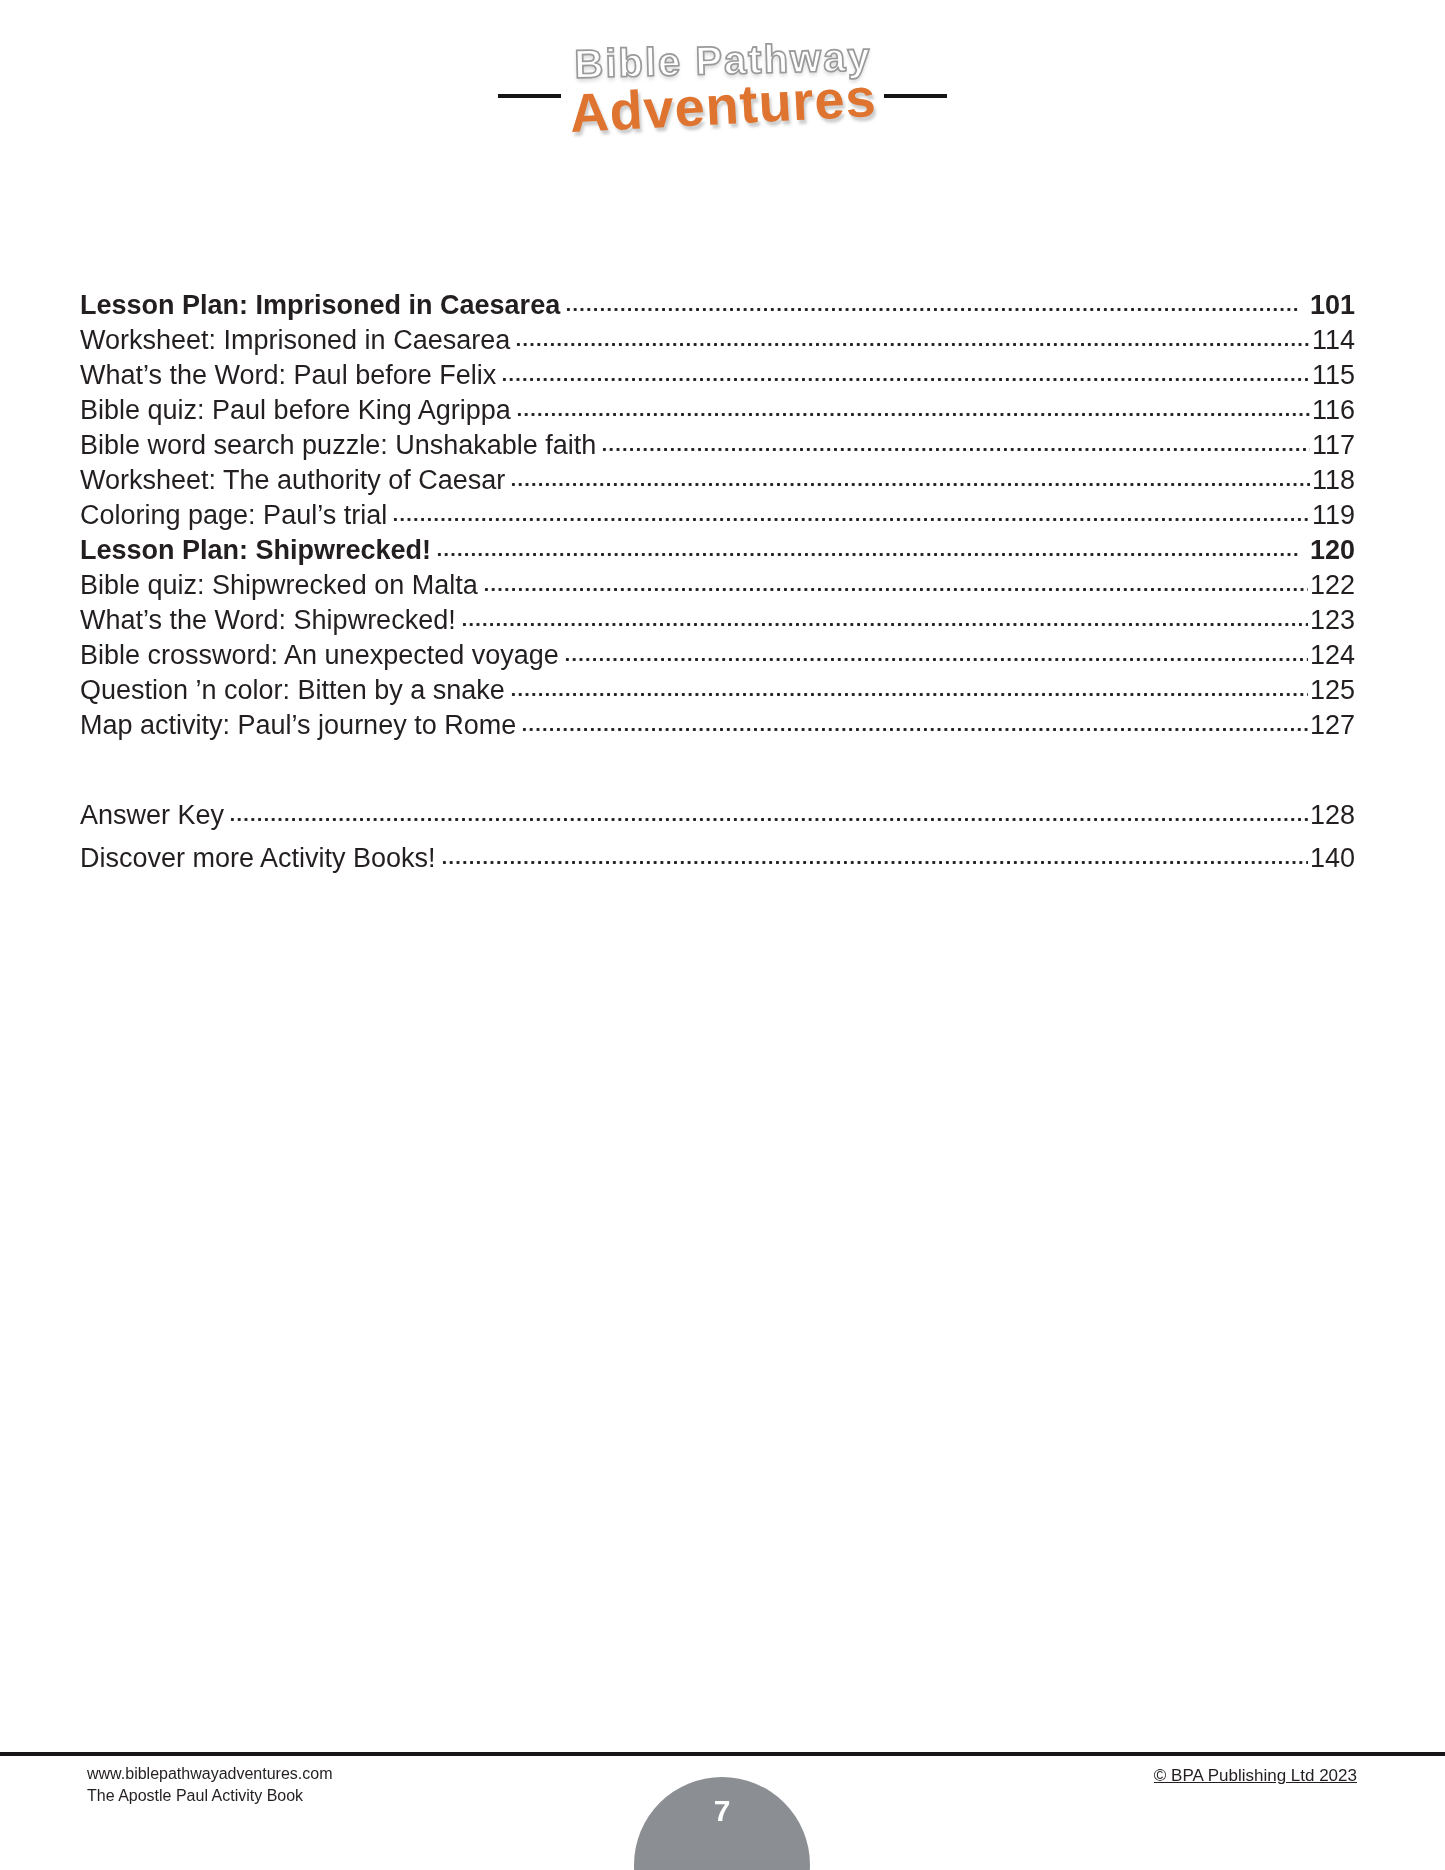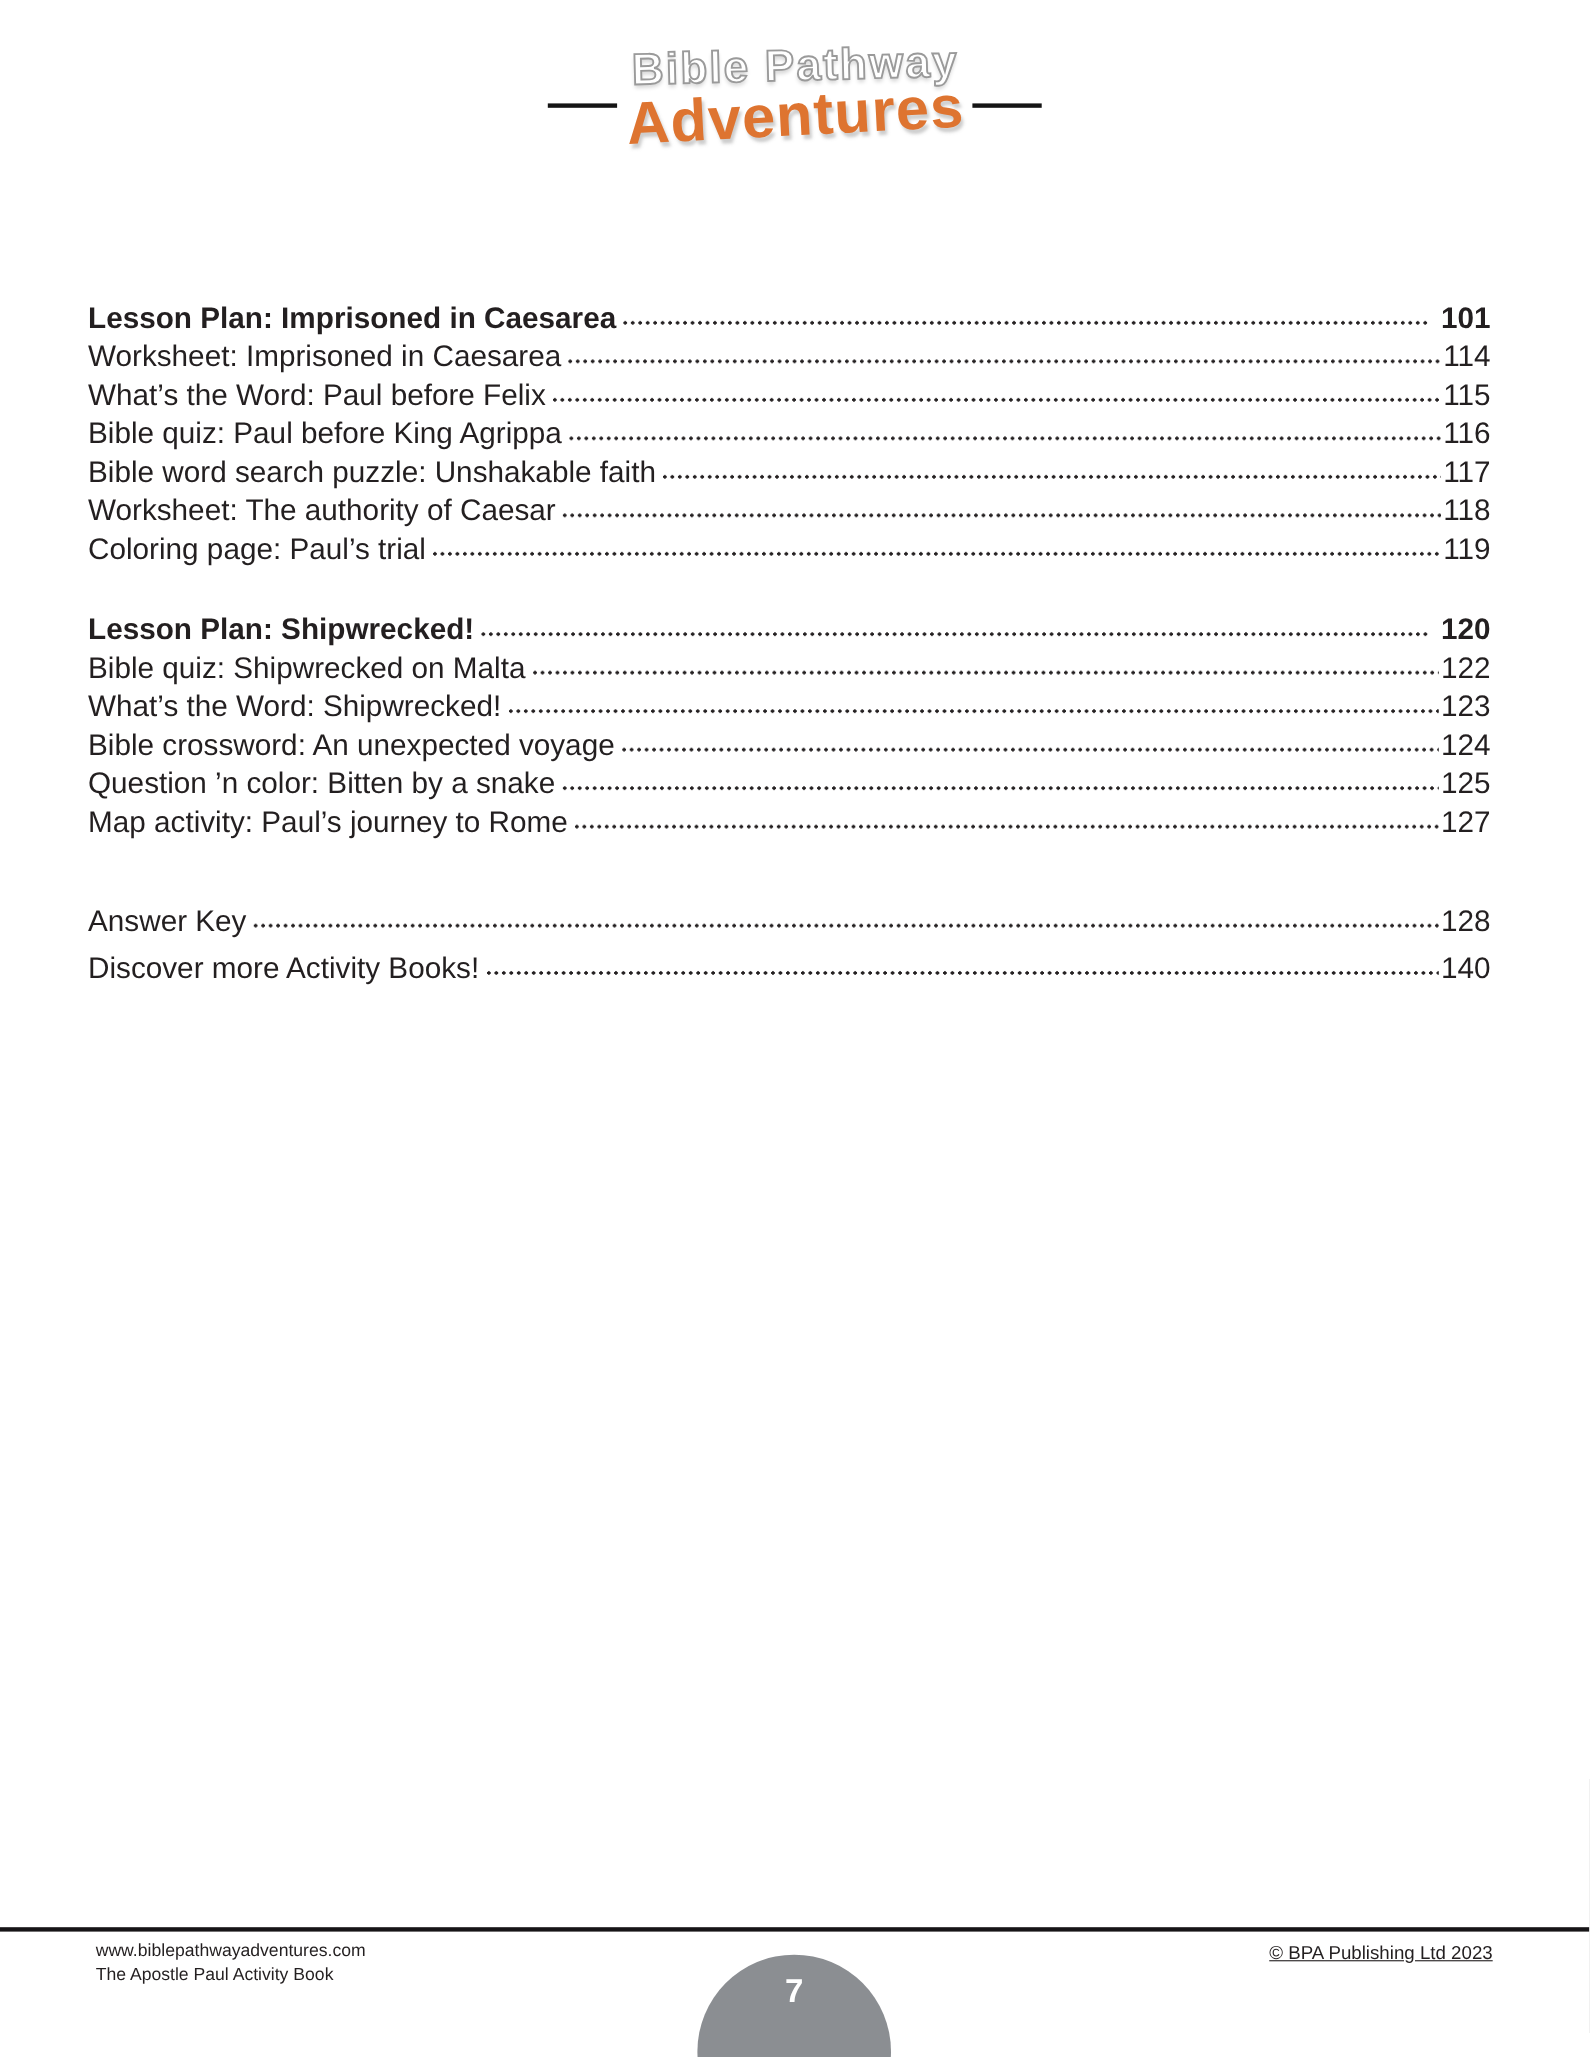--- a/index.html
+++ b/index.html
@@ -50,25 +50,25 @@
     letter-spacing: 1px;
     white-space: nowrap;
     text-shadow: 2px 4px 3px rgba(110,110,110,0.35);
   }
 
   
   .toc {
     position: absolute;
     left: 80px;
     right: 90px;
-    top: 272px;
+    top: 288px;
     font-size: 27px;
     line-height: 35px;
   }
-  .toc-section + .toc-section { margin-top: 38px; }
+  .toc-section + .toc-section { }
   .toc-section.extras { margin-top: 55px; }
   .toc-section.extras .toc-row + .toc-row { margin-top: 8px; }
 
   .toc-row { display: flex; align-items: baseline; }
   .toc-row.bold { font-weight: bold; }
   .toc-label { white-space: nowrap; }
   .toc-dots {
     flex: 1;
     height: 9px;
     margin: 0 2px 0 5px;

